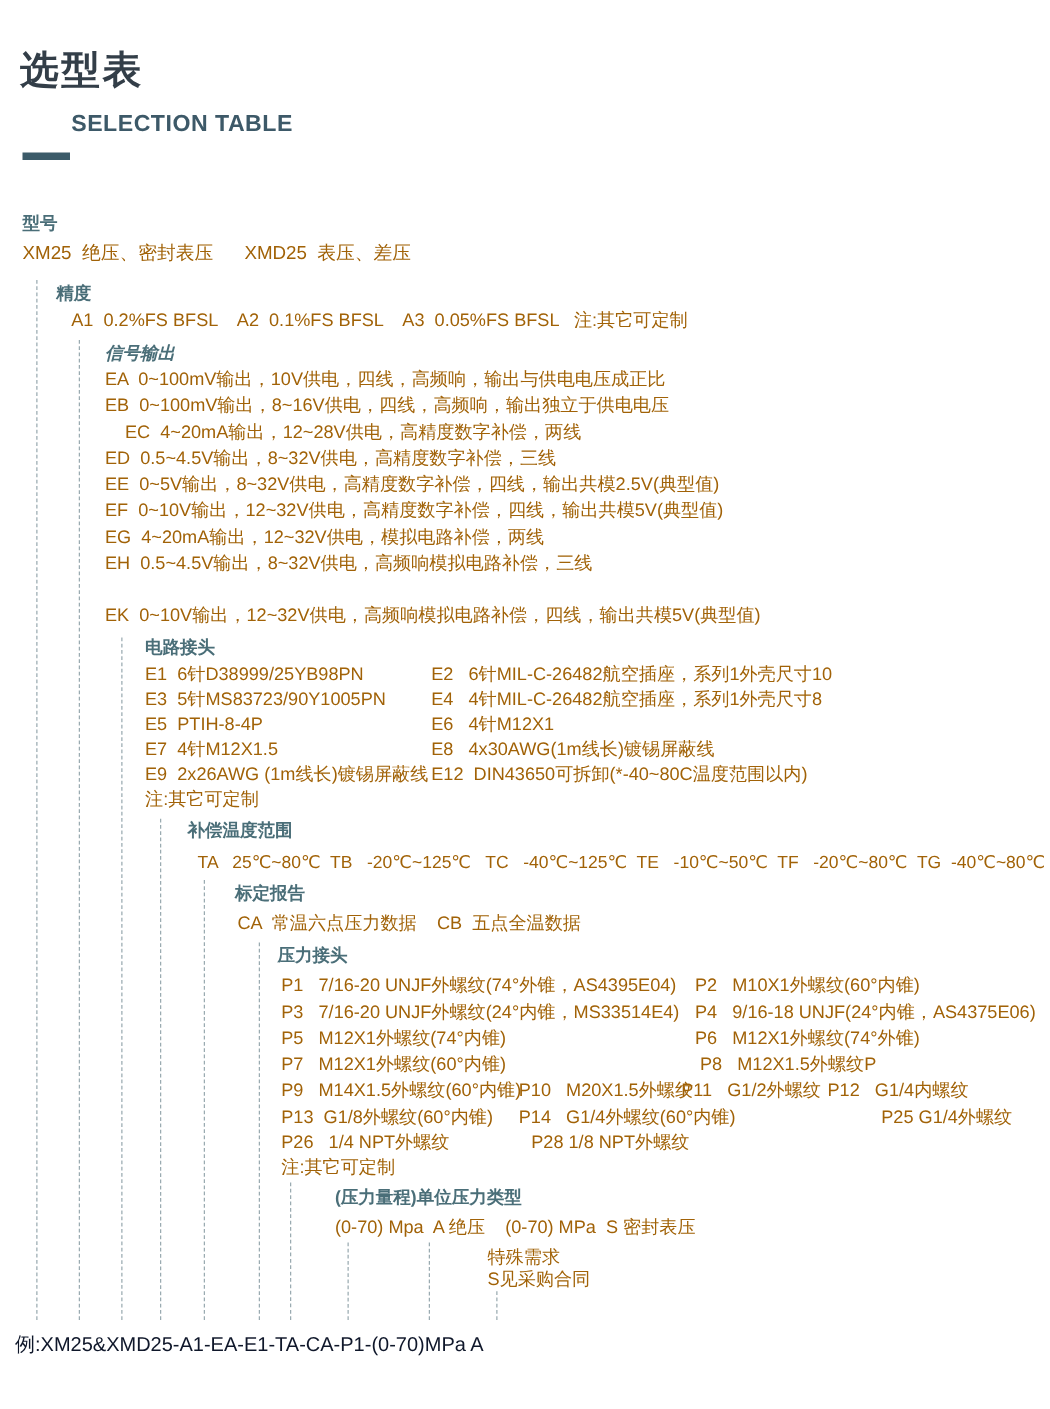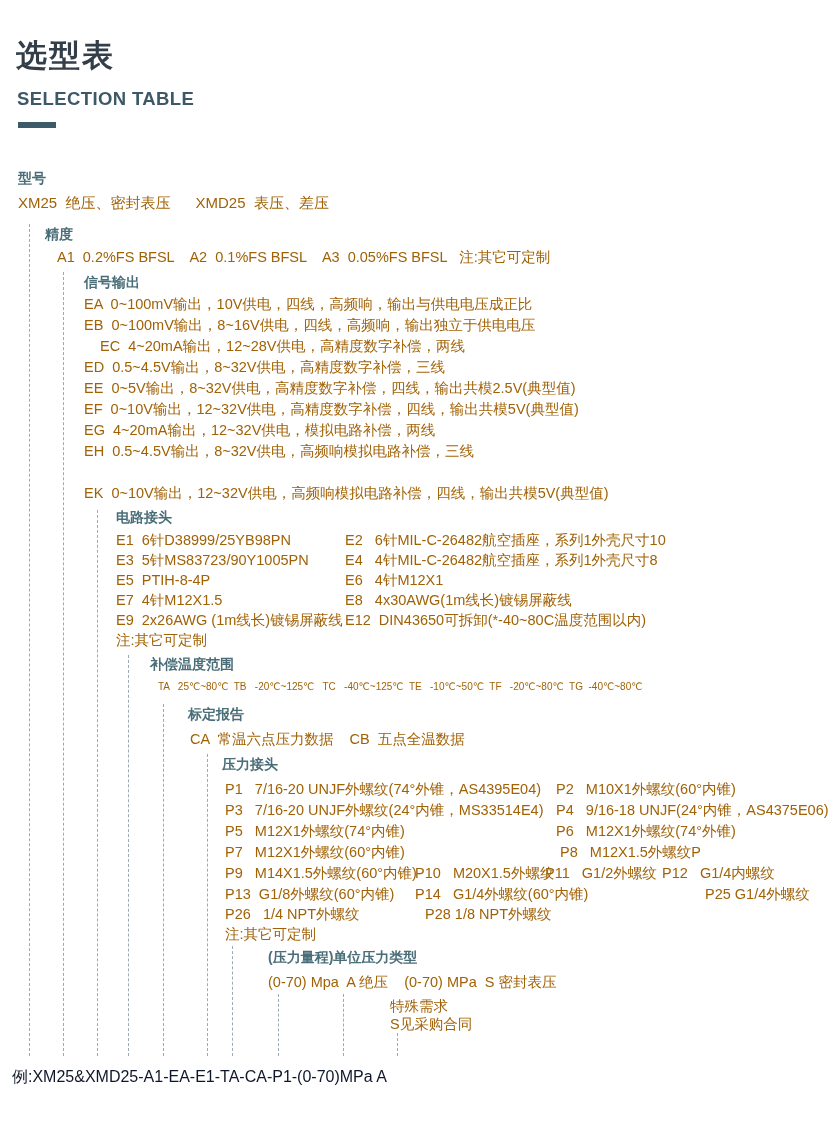--- a/index.html
+++ b/index.html
@@ -2,21 +2,21 @@
 <html><head>
 <meta charset="utf-8">
 <style>
   html,body{margin:0;padding:0;background:#ffffff;}
   .page{
     position:relative;width:840px;height:1127px;background:#ffffff;
     font-family:"Liberation Sans","DejaVu Sans",sans-serif;overflow:hidden;
   }
   .abs{position:absolute;white-space:pre;line-height:1.15;}
   .title{font-size:31px;font-weight:700;color:#333e48;letter-spacing:2px;}
-  .subtitle{font-size:18.5px;font-weight:700;color:#3d5968;letter-spacing:.4px;}
+  .subtitle{font-size:18.5px;font-weight:700;color:#3d5968;letter-spacing:.4px;margin-left:40px;}
   .bar{position:absolute;width:38px;height:6px;background:#3c5b69;}
   .h{font-size:14px;font-weight:600;color:#4a6e78;}
   .t{font-size:14.5px;color:#a16207;text-align:right;}
   .example{font-size:16px;color:#0f172a;}
   .vline{position:absolute;width:0;border-left:1px dashed #9aabb1;}
 </style>
 </head>
 <body>
 
 <div class="page">
@@ -24,21 +24,21 @@
   <div class="abs title" style="left:16px;top:38px;">选型表</div>
   <div class="abs subtitle" style="left:17px;top:88px;">SELECTION TABLE</div>
   <div class="bar" style="left:18px;top:122px;"></div>
 
   <div class="abs h" style="left:18px;top:170px;">型号</div>
   <div class="abs t" style="left:18px;top:194px;font-size:15px;">XM25  绝压、密封表压      XMD25  表压、差压</div>
 
   <div class="abs h" style="left:45px;top:226px;">精度</div>
   <div class="abs t" style="left:57px;top:249px;">A1  0.2%FS BFSL    A2  0.1%FS BFSL    A3  0.05%FS BFSL   注:其它可定制</div>
 
-  <div class="abs h" style="left:84px;top:274px;">信号输出</div>
+  <div class="abs h" style="left:84px;top:274px;font-style:italic;">信号输出</div>
   <div class="abs t" style="left:84px;top:296px;">EA  0~100mV输出，10V供电，四线，高频响，输出与供电电压成正比</div>
   <div class="abs t" style="left:84px;top:317px;">EB  0~100mV输出，8~16V供电，四线，高频响，输出独立于供电电压</div>
   <div class="abs t" style="left:84px;top:338px;margin-left:16px;">EC  4~20mA输出，12~28V供电，高精度数字补偿，两线</div>
   <div class="abs t" style="left:84px;top:359px;">ED  0.5~4.5V输出，8~32V供电，高精度数字补偿，三线</div>
   <div class="abs t" style="left:84px;top:380px;">EE  0~5V输出，8~32V供电，高精度数字补偿，四线，输出共模2.5V(典型值)</div>
   <div class="abs t" style="left:84px;top:401px;">EF  0~10V输出，12~32V供电，高精度数字补偿，四线，输出共模5V(典型值)</div>
   <div class="abs t" style="left:84px;top:422px;">EG  4~20mA输出，12~32V供电，模拟电路补偿，两线</div>
   <div class="abs t" style="left:84px;top:443px;">EH  0.5~4.5V输出，8~32V供电，高频响模拟电路补偿，三线</div>
   <div class="abs t" style="left:84px;top:485px;">EK  0~10V输出，12~32V供电，高频响模拟电路补偿，四线，输出共模5V(典型值)</div>
 
@@ -49,21 +49,21 @@
   <div class="abs t" style="left:345px;top:552px;">E4   4针MIL-C-26482航空插座，系列1外壳尺寸8</div>
   <div class="abs t" style="left:116px;top:572px;">E5  PTIH-8-4P</div>
   <div class="abs t" style="left:345px;top:572px;">E6   4针M12X1</div>
   <div class="abs t" style="left:116px;top:592px;">E7  4针M12X1.5</div>
   <div class="abs t" style="left:345px;top:592px;">E8   4x30AWG(1m线长)镀锡屏蔽线</div>
   <div class="abs t" style="left:116px;top:612px;">E9  2x26AWG (1m线长)镀锡屏蔽线</div>
   <div class="abs t" style="left:345px;top:612px;">E12  DIN43650可拆卸(*-40~80C温度范围以内)</div>
   <div class="abs t" style="left:116px;top:632px;">注:其它可定制</div>
 
   <div class="abs h" style="left:150px;top:656px;">补偿温度范围</div>
-  <div class="abs t" style="left:158px;top:681px;font-size:10px;">TA   25℃~80℃  TB   -20℃~125℃   TC   -40℃~125℃  TE   -10℃~50℃  TF   -20℃~80℃  TG  -40℃~80℃</div>
+  <div class="abs t" style="left:158px;top:681px;font-size:14px;">TA   25℃~80℃  TB   -20℃~125℃   TC   -40℃~125℃  TE   -10℃~50℃  TF   -20℃~80℃  TG  -40℃~80℃</div>
 
   <div class="abs h" style="left:188px;top:706px;">标定报告</div>
   <div class="abs t" style="left:190px;top:731px;">CA  常温六点压力数据    CB  五点全温数据</div>
 
   <div class="abs h" style="left:222px;top:756px;">压力接头</div>
   <div class="abs t" style="left:225px;top:781px;">P1   7/16-20 UNJF外螺纹(74°外锥，AS4395E04)</div>
   <div class="abs t" style="left:556px;top:781px;">P2   M10X1外螺纹(60°内锥)</div>
   <div class="abs t" style="left:225px;top:802px;">P3   7/16-20 UNJF外螺纹(24°内锥，MS33514E4)</div>
   <div class="abs t" style="left:556px;top:802px;">P4   9/16-18 UNJF(24°内锥，AS4375E06)</div>
   <div class="abs t" style="left:225px;top:823px;">P5   M12X1外螺纹(74°内锥)</div>

